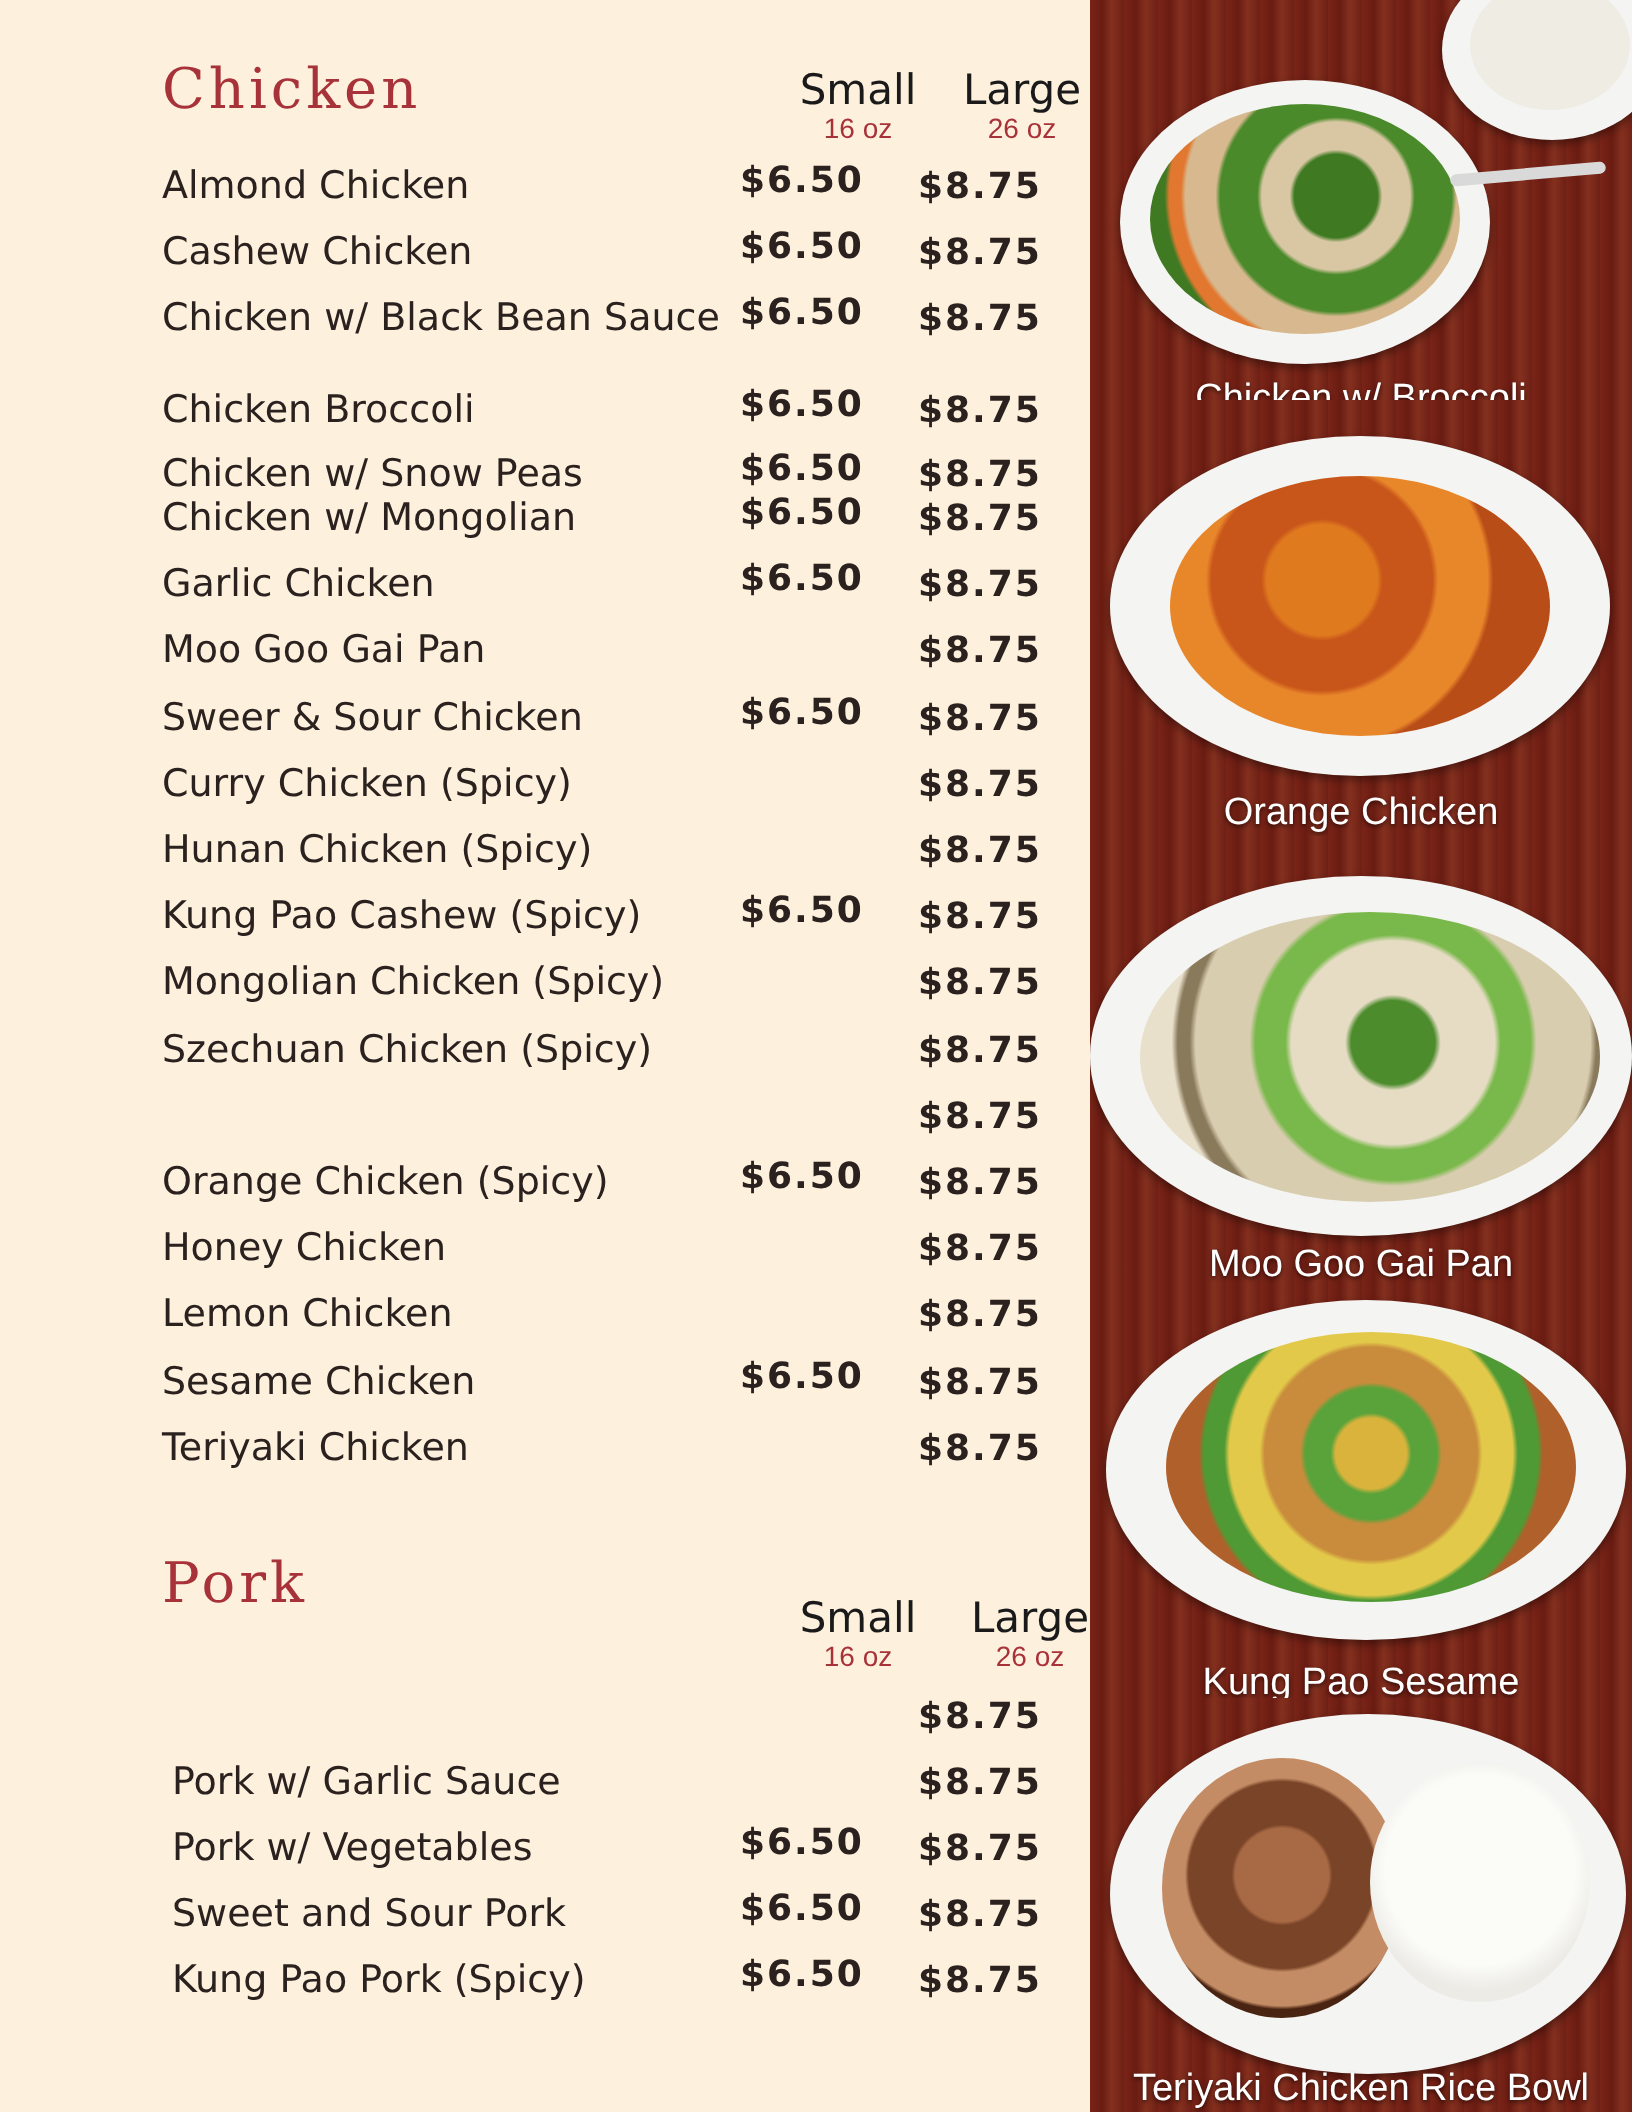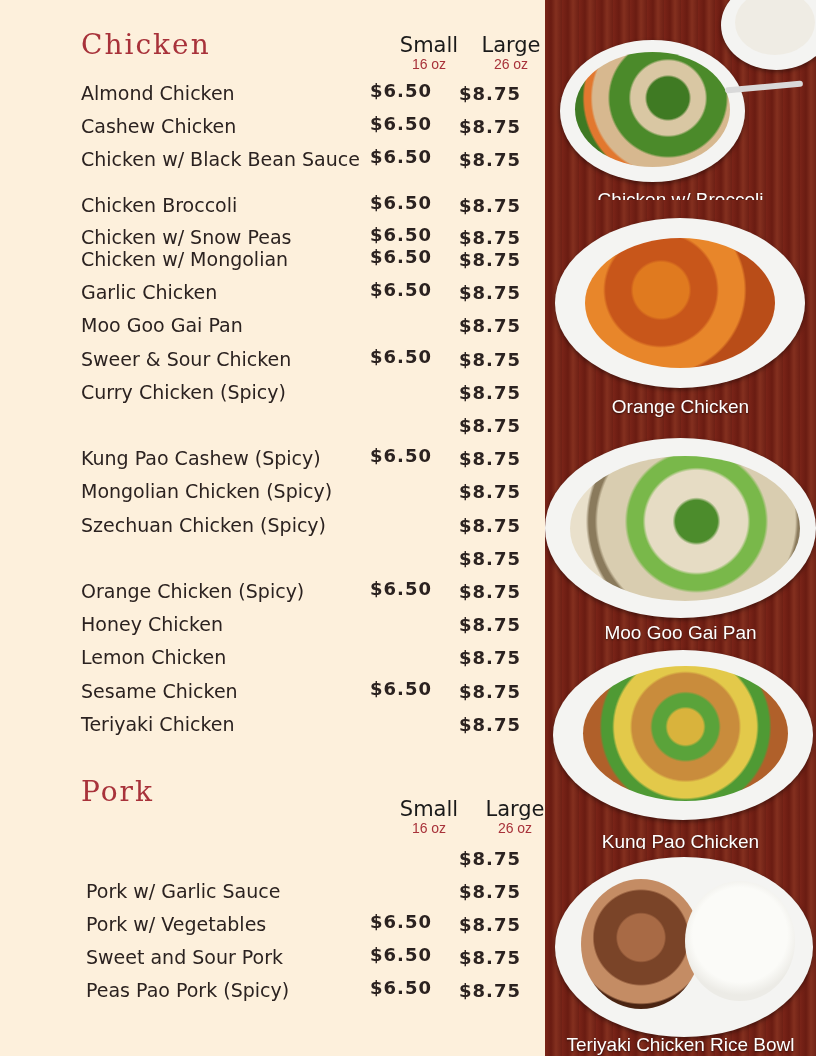--- a/index.html
+++ b/index.html
@@ -79,20 +79,21 @@
         <span class="name">Sweer &amp; Sour Chicken</span>
         <span class="small" style="left: 289px;">$6.50</span>
         <span class="large" style="left: 378px;">$8.75</span>
       </div>
       <div class="row" style="left: 81px; top: 380.8px;">
         <span class="name">Curry Chicken (Spicy)</span>
         <span class="small" style="left: 289px;"></span>
         <span class="large" style="left: 378px;">$8.75</span>
       </div>
       <div class="row" style="left: 81px; top: 414px;">
+        <span class="name">Hunan Chicken (Spicy)</span>
         <span class="small" style="left: 289px;"></span>
         <span class="large" style="left: 378px;">$8.75</span>
       </div>
       <div class="row" style="left: 81px; top: 447.2px;">
         <span class="name">Kung Pao Cashew (Spicy)</span>
         <span class="small" style="left: 289px;">$6.50</span>
         <span class="large" style="left: 378px;">$8.75</span>
       </div>
       <div class="row" style="left: 81px; top: 480.4px;">
         <span class="name">Mongolian Chicken (Spicy)</span>
@@ -159,21 +160,21 @@
         <span class="name">Pork w/ Vegetables</span>
         <span class="small" style="left: 284px;">$6.50</span>
         <span class="large" style="left: 373px;">$8.75</span>
       </div>
       <div class="row" style="left: 86px; top: 946px;">
         <span class="name">Sweet and Sour Pork</span>
         <span class="small" style="left: 284px;">$6.50</span>
         <span class="large" style="left: 373px;">$8.75</span>
       </div>
       <div class="row" style="left: 86px; top: 979px;">
-        <span class="name">Peas Pao Pork (Spicy)</span>
+        <span class="name">Kung Pao Pork (Spicy)</span>
         <span class="small" style="left: 284px;">$6.50</span>
         <span class="large" style="left: 373px;">$8.75</span>
       </div>
     </div>
 </div>
 
 <div class="photos">
 
   <div class="panel" style="top:0;height:200px;">
     <div class="plate" style="left:176px;top:-20px;width:110px;height:90px;"></div>
@@ -193,21 +194,21 @@
   <div class="panel" style="top:418px;height:226px;">
     <div class="plate" style="left:0px;top:20px;width:271px;height:180px;"></div>
     <div class="food" style="left:25px;top:38px;width:230px;height:145px;background:radial-gradient(circle at 55% 45%,#4c8c2c 0 14%,#e6dcc4 16% 34%,#79b84a 36% 46%,#d9cdb0 48% 66%,#8a7a5c 68% 72%,#e9e0cb 74%);"></div>
   </div>
   <div class="caption" style="top:622px;">Moo Goo Gai Pan</div>
 
   <div class="panel" style="top:644px;height:205px;">
     <div class="plate" style="left:8px;top:6px;width:260px;height:170px;"></div>
     <div class="food" style="left:38px;top:22px;width:205px;height:135px;background:radial-gradient(circle at 50% 45%,#d9b33c 0 14%,#5aa33a 16% 26%,#c98c3c 28% 42%,#e3c94a 44% 56%,#4f9a34 58% 66%,#b0602a 68%);"></div>
   </div>
-  <div class="caption" style="top:831px;">Kung Pao Chicken</div>
+  <div class="caption" style="top:831px;">Kung Pao Sesame</div>
 
   <div class="panel" style="top:849px;height:207px;">
     <div class="plate" style="left:10px;top:8px;width:258px;height:180px;"></div>
     <div class="food" style="left:36px;top:30px;width:120px;height:130px;background:radial-gradient(circle at 50% 45%,#a86a45 0 25%,#7a4428 27% 50%,#c48c64 52% 70%,#4a2412 72%);"></div>
     <div class="food" style="left:140px;top:32px;width:110px;height:120px;background:radial-gradient(circle at 50% 45%,#fbfbf8 0 55%,#ecebe6 70%);"></div>
   </div>
   <div class="caption" style="top:1034px;">Teriyaki Chicken Rice Bowl</div>
 </div>
 
 </body></html>

